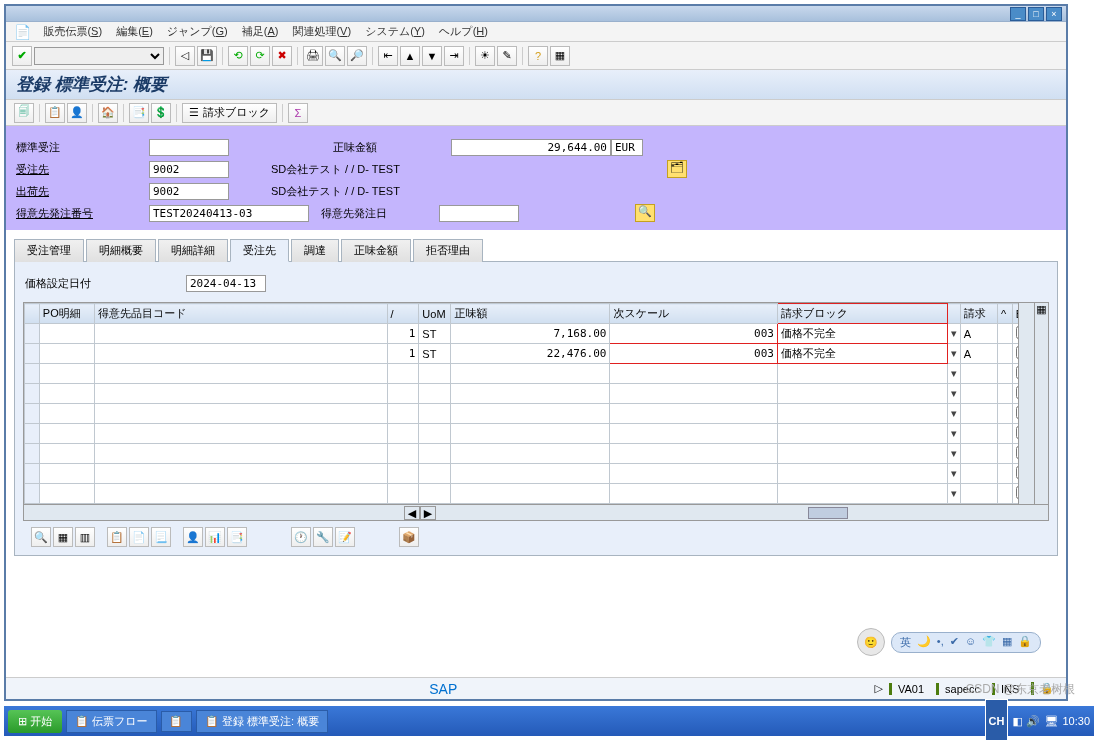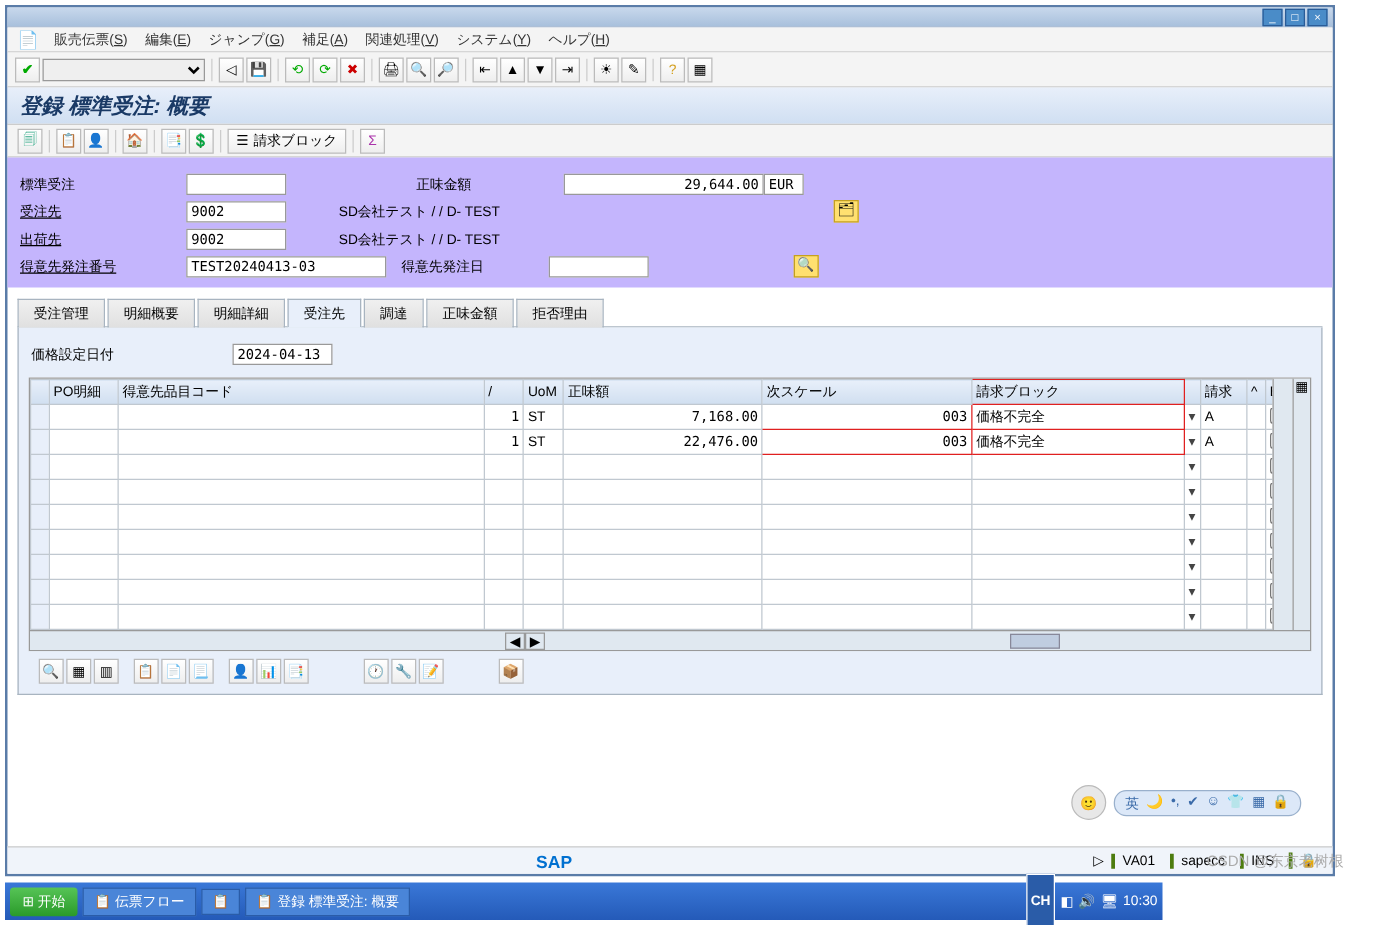--- a/index.html
+++ b/index.html
@@ -202,32 +202,32 @@
   background:linear-gradient(#fff,#eee); display:inline-flex;
   align-items:center; justify-content:center;}
 .bottom-toolbar .sep{width:8px;}
 .status-bar {
   height: 22px; border-top: 1px solid #ccc;
   display: flex; align-items: center;
   justify-content: space-between; padding: 0 6px;
   background: #f0f4fa;
   font-size: 11px;
 }
-.status-bar .sap-logo { color: #0070d0; font-weight: bold; font-size: 14px;}
+.status-bar .sap-logo { color: #0070d0; font-weight: normal; font-size: 14px;}
 .status-bar .right { display:flex; gap:6px; align-items:center;}
 .status-bar .cell { border-left:3px solid #4d7c0f; padding: 0 6px;}
 .float-badge {
   position: absolute; right: 58px; top: 628px;
   display: flex; align-items:center; gap:6px;
 }
 .float-badge .avatar { width:28px; height:28px; border-radius:50%; background:#e8e8e8; border:1px solid #bbb; display:flex; align-items:center; justify-content:center;}
 .float-badge .badge-bar { background:#dce8f8; border:1px solid #99b0cc; border-radius:10px; padding:2px 8px; display:flex; gap:6px; color:#3a6aa8;}
 .taskbar {
   position: absolute; left: 4px; bottom: 4px;
-  width: 926px; height: 30px;
+  width: 1090px; height: 30px;
   background: linear-gradient(#3a78d8,#245ab8);
   display: flex; align-items: center; padding: 0 4px;
   color: #fff;
 }
 .taskbar .start { background: linear-gradient(#56c456,#2a9a2a); padding: 4px 10px; border-radius:3px; margin-right:4px;}
 .taskbar .task { background: #4a85d8; border:1px solid #2a5ca8; padding:3px 8px; margin-right:4px;}
 .taskbar .spacer{flex:1;}
 .taskbar .tray { display:flex; gap:4px; align-items:center;}
 .taskbar .clock { font-size:11px; }
 .watermark { position:absolute; right:24px; bottom:42px; color:#aaa; font-size:12px;}

